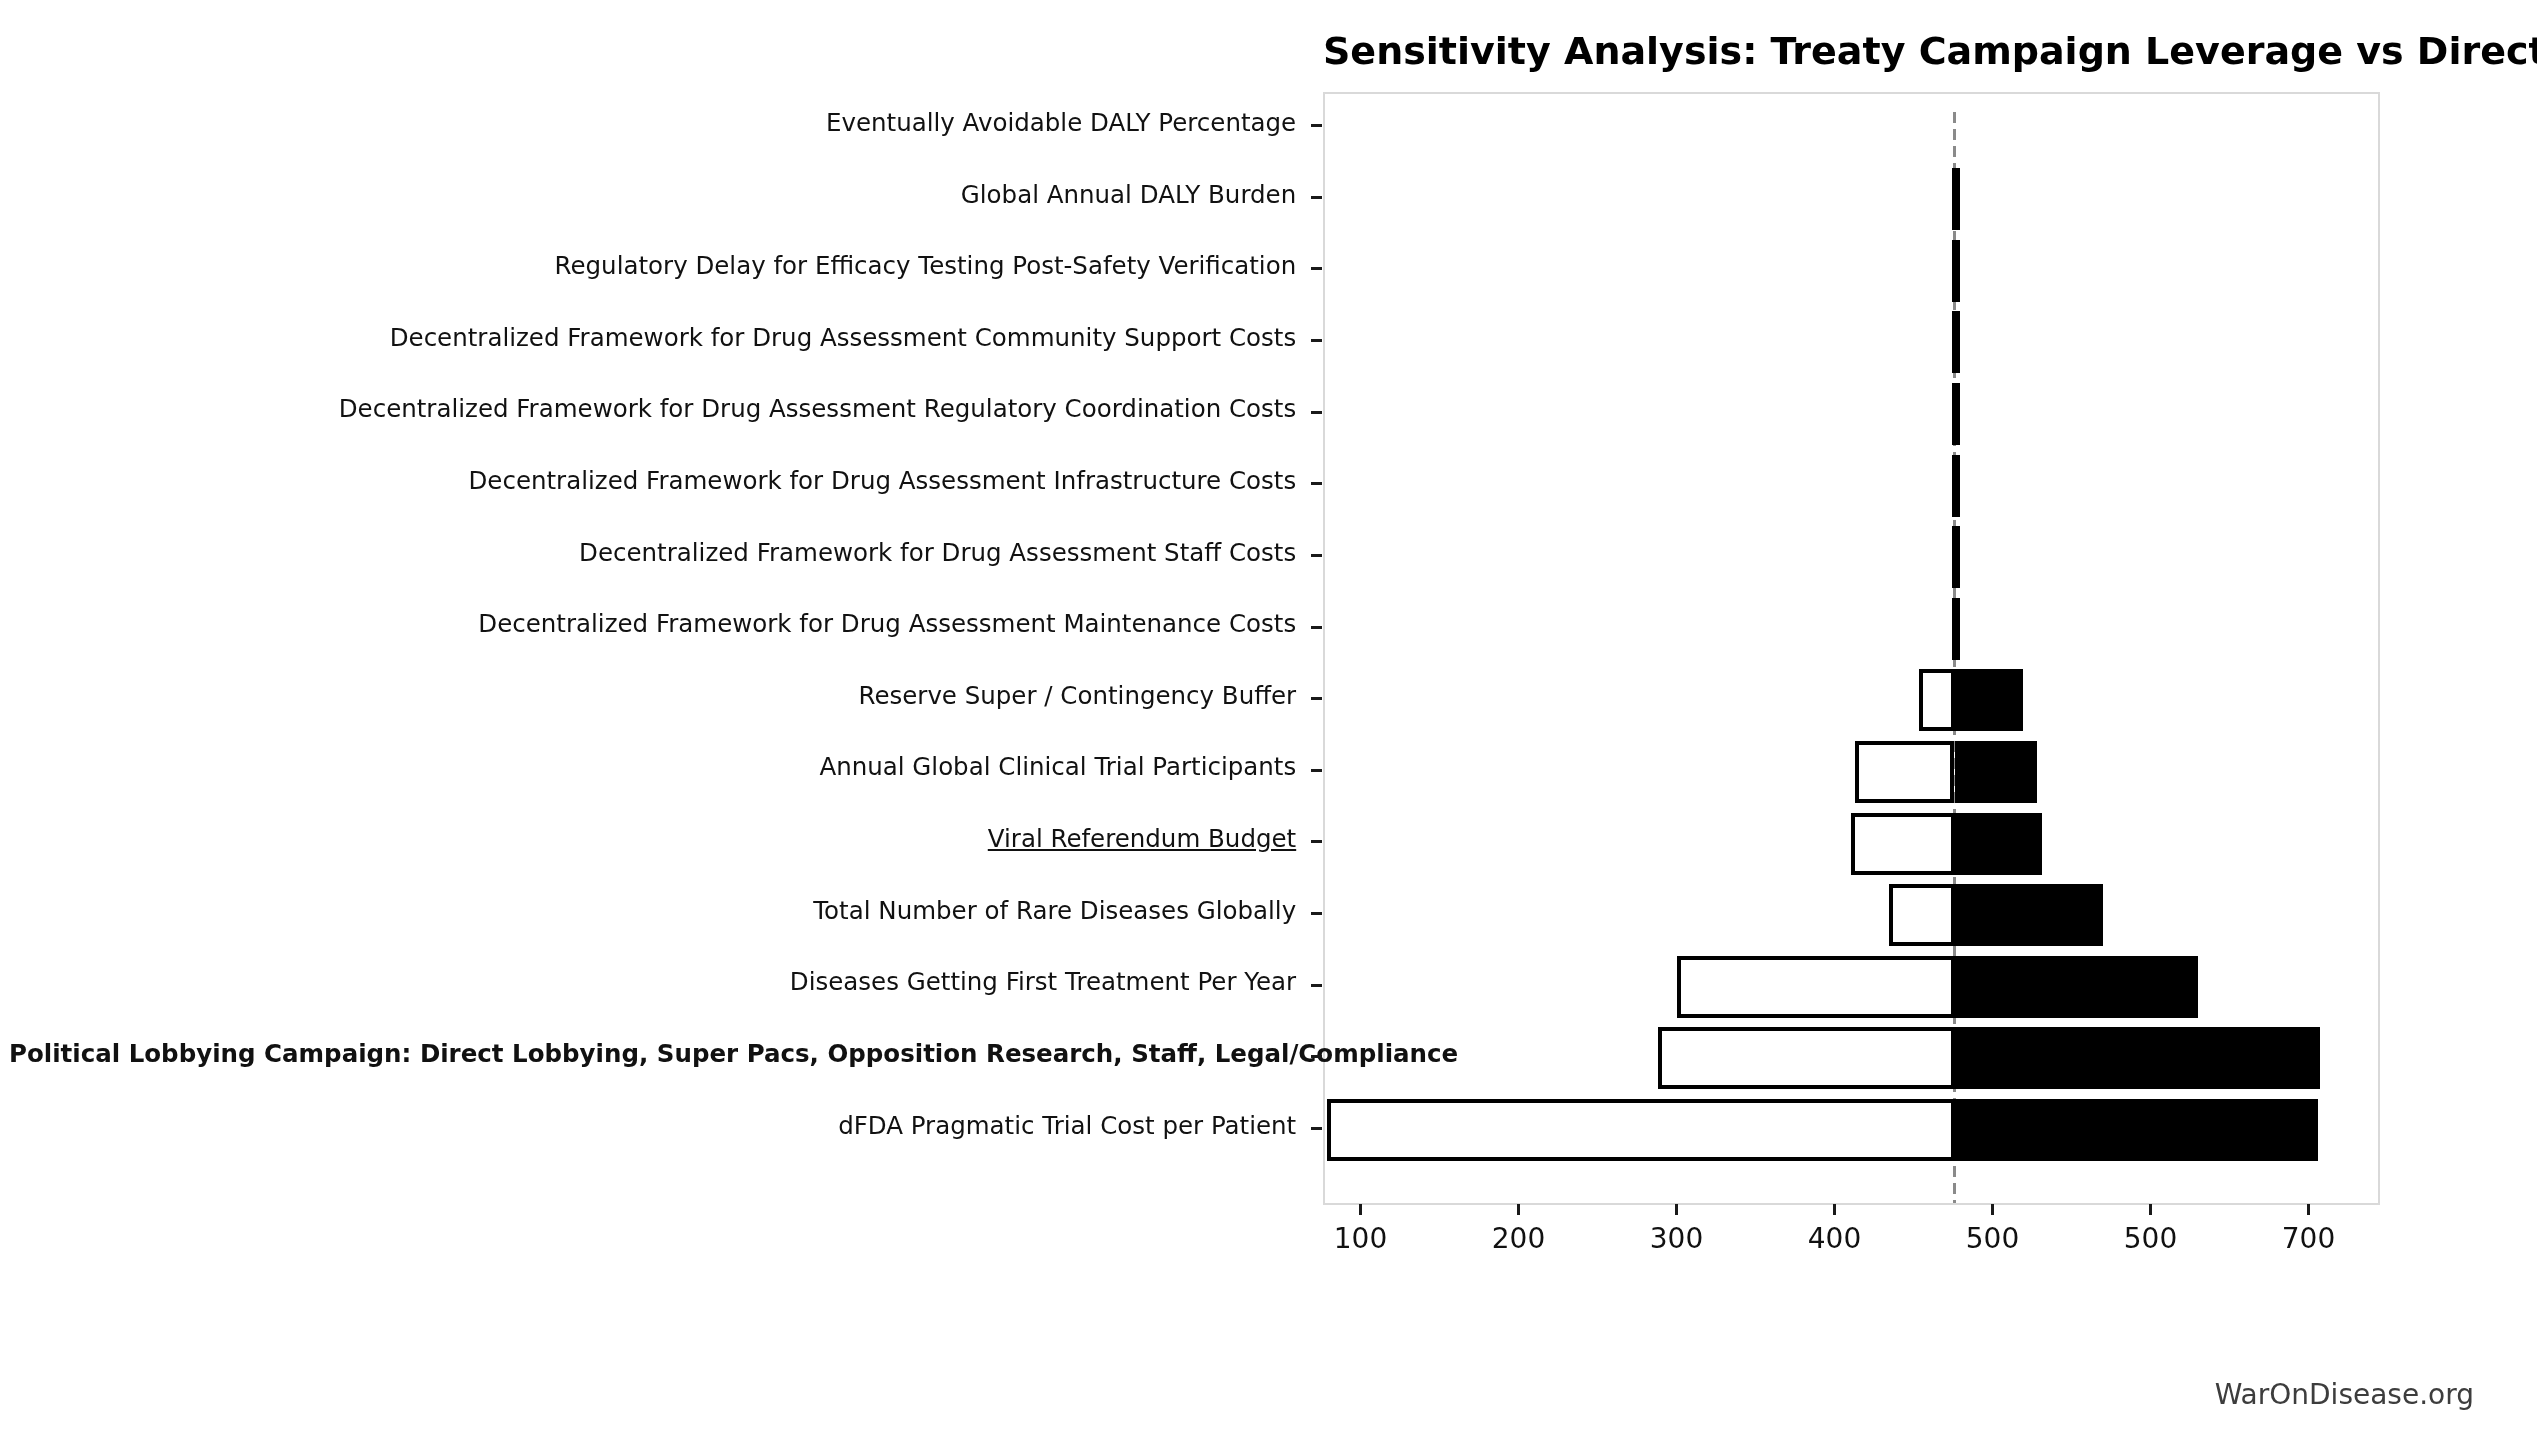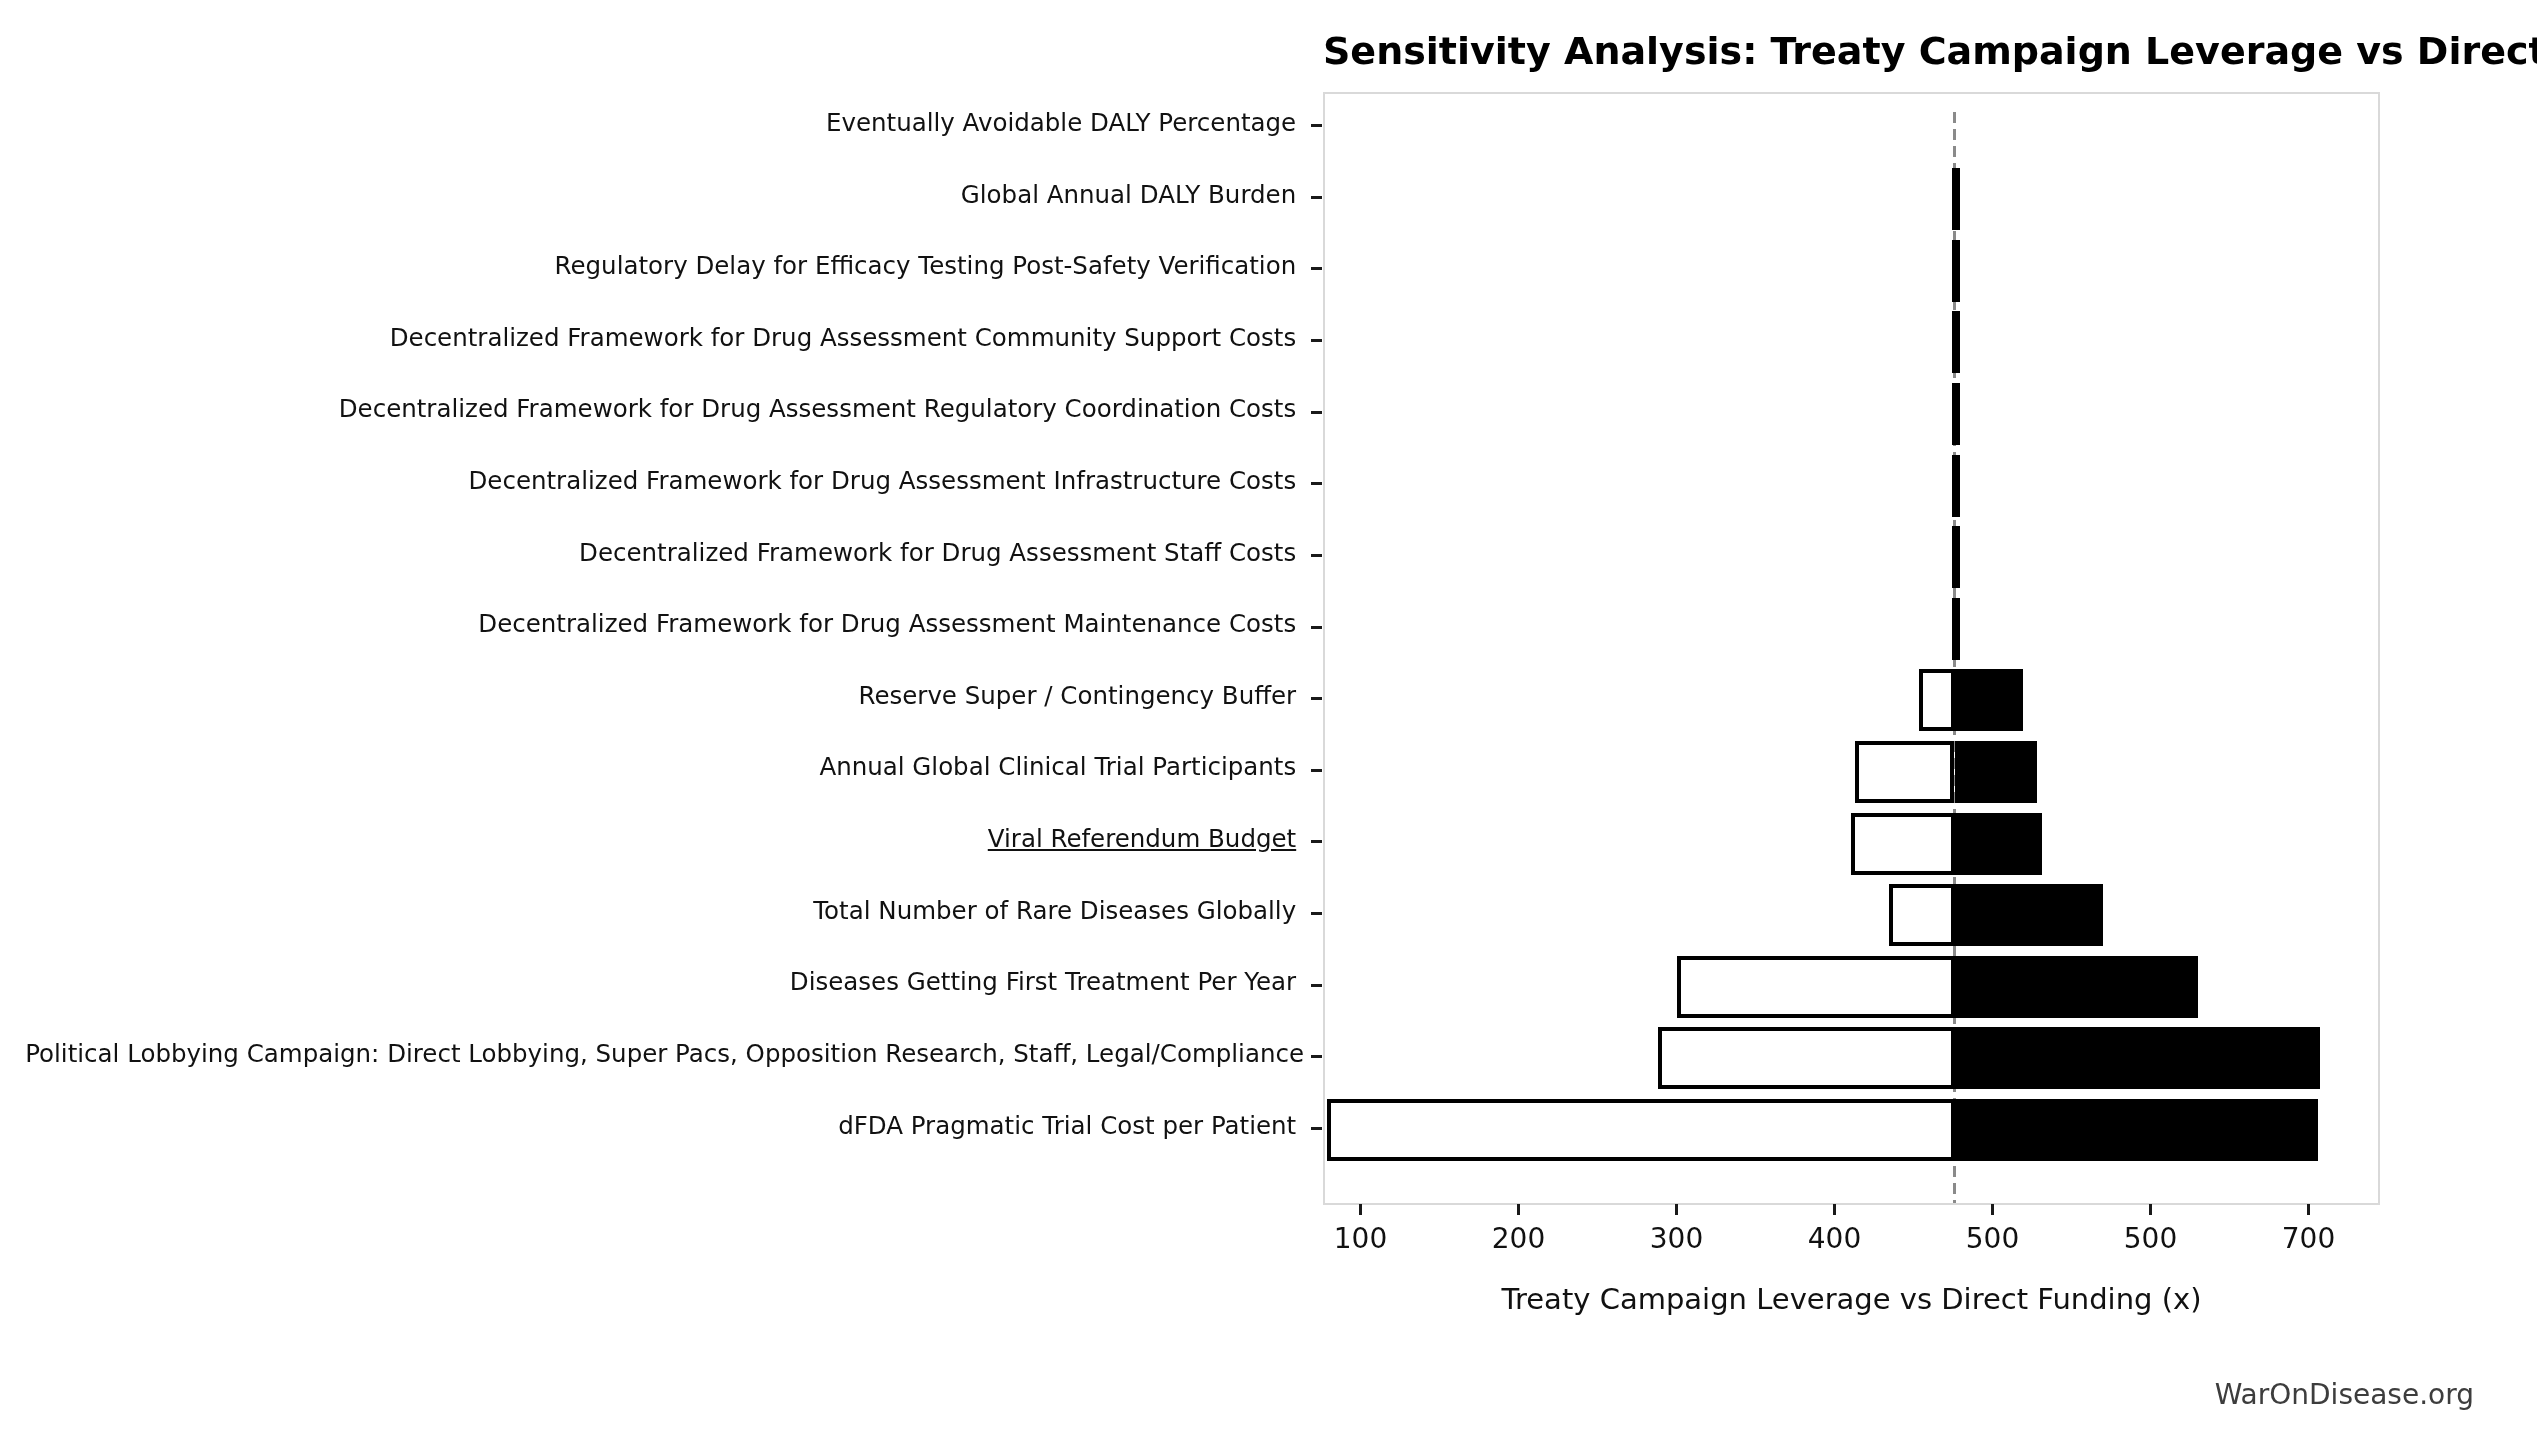--- a/index.html
+++ b/index.html
@@ -160,21 +160,21 @@
       <div class="y-label" style="left: 8.2px; top: 681px;">Reserve Super / Contingency Buffer</div>
       <div class="y-tick" style="left: 1311px; top: 697px;"></div>
       <div class="y-label" style="left: 8.2px; top: 752px;">Annual Global Clinical Trial Participants</div>
       <div class="y-tick" style="left: 1311px; top: 769px;"></div>
       <div class="y-label" style="left: 8.2px; top: 824px; text-decoration: underline;">Viral Referendum Budget</div>
       <div class="y-tick" style="left: 1311px; top: 840px;"></div>
       <div class="y-label" style="left: 8.2px; top: 896px;">Total Number of Rare Diseases Globally</div>
       <div class="y-tick" style="left: 1311px; top: 912px;"></div>
       <div class="y-label" style="left: 8.2px; top: 967px;">Diseases Getting First Treatment Per Year</div>
       <div class="y-tick" style="left: 1311px; top: 984px;"></div>
-      <div class="y-label" style="left: 16px; top: 1039px;">Political Lobbying Campaign: Direct Lobbying, Super Pacs, Opposition Research, Staff, Legal/Compliance</div>
+      <div class="y-label" style="left: 9px; top: 1039px; font-weight: bold;">Political Lobbying Campaign: Direct Lobbying, Super Pacs, Opposition Research, Staff, Legal/Compliance</div>
       <div class="y-tick" style="left: 1311px; top: 1055px;"></div>
       <div class="y-label" style="left: 8.2px; top: 1111px;">dFDA Pragmatic Trial Cost per Patient</div>
       <div class="y-tick" style="left: 1311px; top: 1127px;"></div>
     </div>
   <div id="x-axis">
       <div class="x-tick" style="left: 1359px; top: 1204px;"></div>
       <div class="x-tick-label" style="left: 1295px; top: 1222px;">100</div>
       <div class="x-tick" style="left: 1517px; top: 1204px;"></div>
       <div class="x-tick-label" style="left: 1453px; top: 1222px;">200</div>
       <div class="x-tick" style="left: 1675px; top: 1204px;"></div>
@@ -182,16 +182,15 @@
       <div class="x-tick" style="left: 1833px; top: 1204px;"></div>
       <div class="x-tick-label" style="left: 1769px; top: 1222px;">400</div>
       <div class="x-tick" style="left: 1991px; top: 1204px;"></div>
       <div class="x-tick-label" style="left: 1927px; top: 1222px;">500</div>
       <div class="x-tick" style="left: 2149px; top: 1204px;"></div>
       <div class="x-tick-label" style="left: 2085px; top: 1222px;">500</div>
       <div class="x-tick" style="left: 2307px; top: 1204px;"></div>
       <div class="x-tick-label" style="left: 2243px; top: 1222px;">700</div>
     </div>
 
-  <div class="xlabel">Treaty Campaign Leverage vs Direct Funding (x)</div>
   <div class="watermark">WarOnDisease.org</div>
 </div>
 
 
 </body></html>

